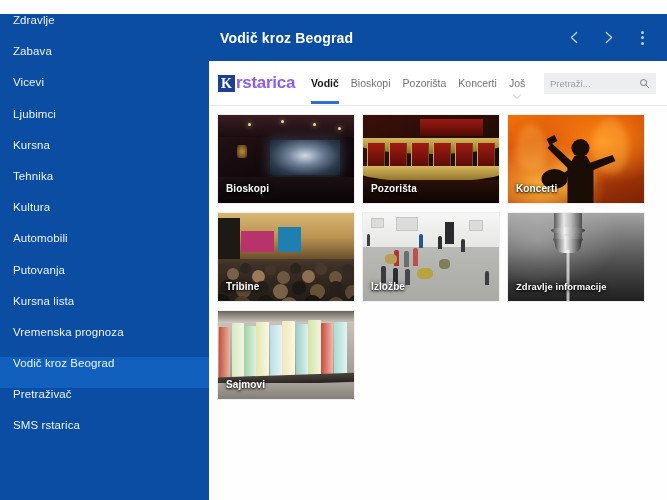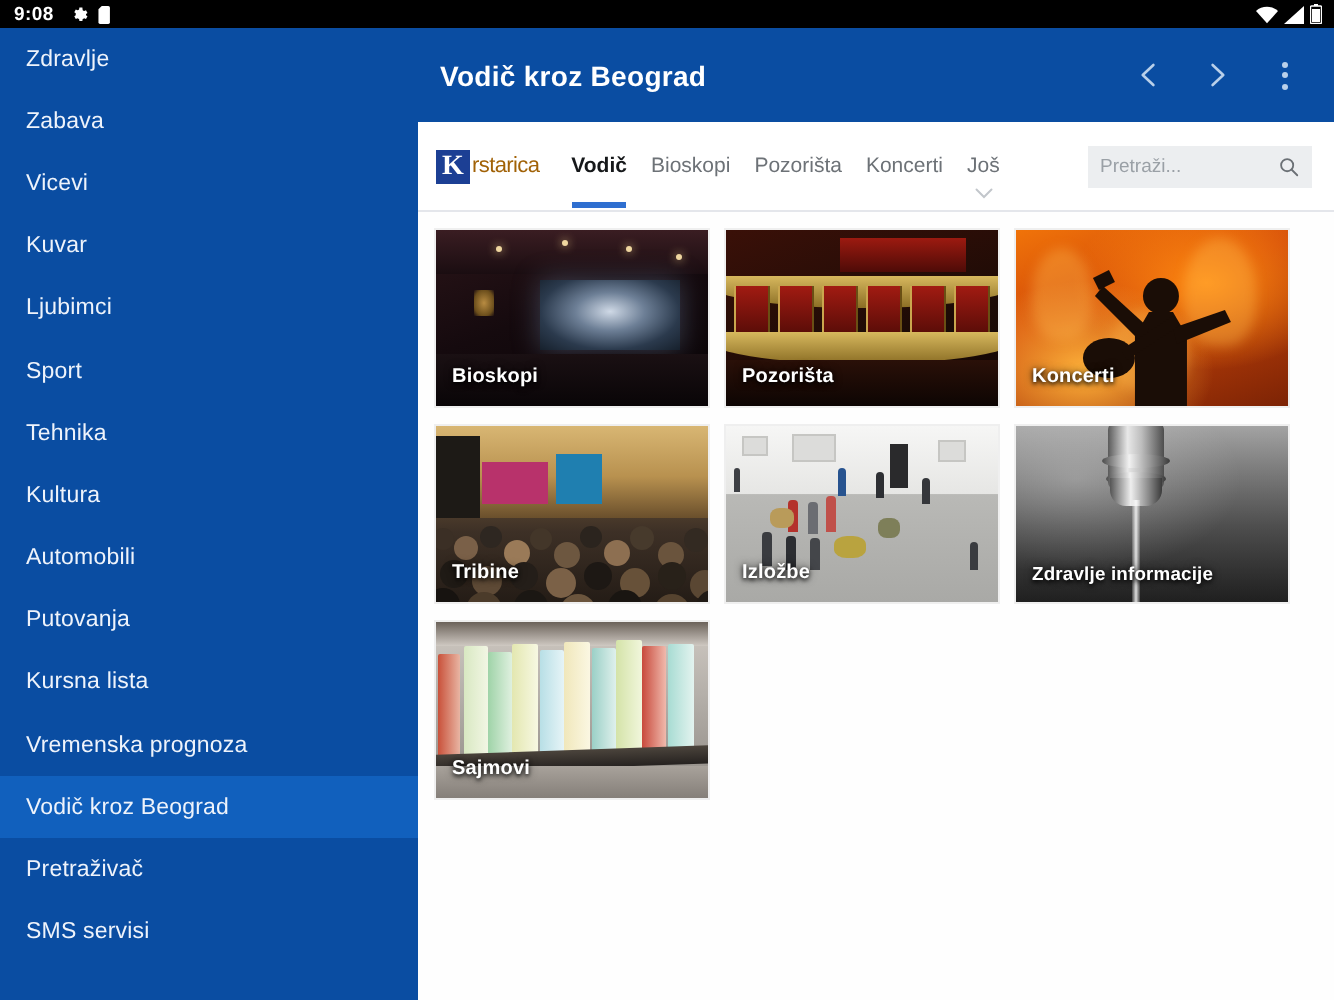--- a/index.html
+++ b/index.html
@@ -22,21 +22,21 @@
   .sb-right { margin-left: auto; display: flex; align-items: center; gap: 3px; margin-right: 6px; }
   .sb-ic { display: block; }
 
   
   .sidebar {
     position: absolute; top: 14px; left: 0; width: 209px; height: 486px;
     background: #0a4da2;
     overflow: hidden;
   }
   .side-item {
-    height: 31.2px; display: flex; align-items: center;
+    height: 31.2px; display: flex; 
     padding-left: 13px; color: #eef3fb; font-size: 11.5px;
     letter-spacing: .1px; white-space: nowrap;
   }
   .side-item.selected { background: #1160bd; }
 
   
   .main {
     position: absolute; top: 14px; left: 209px; width: 458px; height: 486px;
     background: #ffffff;
   }
@@ -63,22 +63,22 @@
     display: flex; align-items: center; padding: 0 11px 0 9px;
     position: relative; background: #fff;
   }
   .logo { display: flex; align-items: center; margin-right: 16px; }
   .logo-k {
     width: 17px; height: 17px; background: #1c3f94; color: #fff;
     font-size: 14px; font-weight: bold; line-height: 17px; text-align: center;
     font-family: "Liberation Serif", serif;
   }
   .logo-txt {
-    font-size: 11px; color: #a16207; letter-spacing: -.3px;
-    font-family: "Liberation Sans", sans-serif; margin-left: 1px;
+    font-size: 17px; color: #8b5cf6; letter-spacing: -.3px;
+    font-family: "Liberation Sans", sans-serif; margin-left: 1px; font-weight: bold;
   }
   .tabs { display: flex; align-items: center; gap: 12px; }
   .tab {
     font-size: 10.5px; color: #6d7277; white-space: nowrap;
     position: relative; padding-bottom: 1px;
   }
   .tab.active { color: #16181a; font-weight: bold; }
   .tab.active::after {
     content: ""; position: absolute; left: 0; right: 0; bottom: -14px;
     height: 2.5px; background: #2f6fd0;
@@ -238,63 +238,36 @@
   }
   .art-books .bk { position: absolute; bottom: 20%; border-radius: 1px 1px 0 0; }
   .art-books .base { position: absolute; left: 0; right: 0; bottom: 0; height: 18%; background: linear-gradient(180deg,#a8a29b,#857f79); }
   .art-books .topdark { position: absolute; top:0; left:0; right:0; height: 14%; background: linear-gradient(180deg,#6b625a,#cfc9c2); }
 </style>
 </head>
 <body>
 
 <div class="device">
 
-  <div class="statusbar">
-    <span class="sb-time">9:08</span>
-    <span class="sb-left-icons">
-      <svg class="sb-ic" width="9" height="9" viewBox="0 0 24 24">
-        <path fill="#fff" d="M12 8a4 4 0 100 8 4 4 0 000-8zm9.4 4a7.4 7.4 0 00-.1-1.2l2-1.6-2-3.4-2.4 1a7.6 7.6 0 00-2-1.2L16.5 2h-4l-.4 2.6c-.7.3-1.4.7-2 1.2l-2.4-1-2 3.4 2 1.6a7.4 7.4 0 000 2.4l-2 1.6 2 3.4 2.4-1c.6.5 1.3.9 2 1.2l.4 2.6h4l.4-2.6c.7-.3 1.4-.7 2-1.2l2.4 1 2-3.4-2-1.6c.1-.4.1-.8.1-1.2z"></path>
-      </svg>
-      <svg class="sb-ic" width="7" height="9" viewBox="0 0 16 22">
-        <path fill="#fff" d="M4 0h8a2 2 0 012 2v18a2 2 0 01-2 2H2a2 2 0 01-2-2V4z"></path>
-      </svg>
-    </span>
-    <span class="sb-right">
-      <svg class="sb-ic" width="11" height="9" viewBox="0 0 24 18">
-        <path fill="#fff" d="M12 18L0 4.5C3.3 1.6 7.5 0 12 0s8.7 1.6 12 4.5L12 18z"></path>
-      </svg>
-      <svg class="sb-ic" width="10" height="9" viewBox="0 0 20 18">
-        <path fill="#fff" d="M20 0v18H0L20 0z"></path>
-      </svg>
-      <svg class="sb-ic" width="6" height="10" viewBox="0 0 12 20">
-        <rect x="4" y="0" width="4" height="2" fill="#fff"></rect>
-        <rect x="0.5" y="2" width="11" height="17.5" rx="1" fill="none" stroke="#fff" stroke-width="1.4"></rect>
-        <rect x="2" y="5" width="8" height="13" fill="#fff"></rect>
-      </svg>
-    </span>
-  </div>
 
   <nav class="sidebar">
     <div class="side-item">
         <span>Zdravlje</span>
       </div>
     <div class="side-item">
         <span>Zabava</span>
       </div>
     <div class="side-item">
         <span>Vicevi</span>
       </div>
     <div class="side-item">
-        <span>Kuvar</span>
-      </div>
-    <div class="side-item">
         <span>Ljubimci</span>
       </div>
     <div class="side-item">
-        <span>Sport</span>
+        <span>Kursna</span>
       </div>
     <div class="side-item">
         <span>Tehnika</span>
       </div>
     <div class="side-item">
         <span>Kultura</span>
       </div>
     <div class="side-item">
         <span>Automobili</span>
       </div>
@@ -307,21 +280,21 @@
     <div class="side-item">
         <span>Vremenska prognoza</span>
       </div>
     <div class="side-item selected">
         <span>Vodič kroz Beograd</span>
       </div>
     <div class="side-item">
         <span>Pretraživač</span>
       </div>
     <div class="side-item">
-        <span>SMS servisi</span>
+        <span>SMS rstarica</span>
       </div>
   </nav>
 
   <section class="main">
 
     <header class="appbar">
       <div class="appbar-title">Vodič kroz Beograd</div>
       <div class="appbar-actions">
         <div class="iconbtn">
           <svg class="chev" width="15" height="15" viewBox="0 0 24 24">

